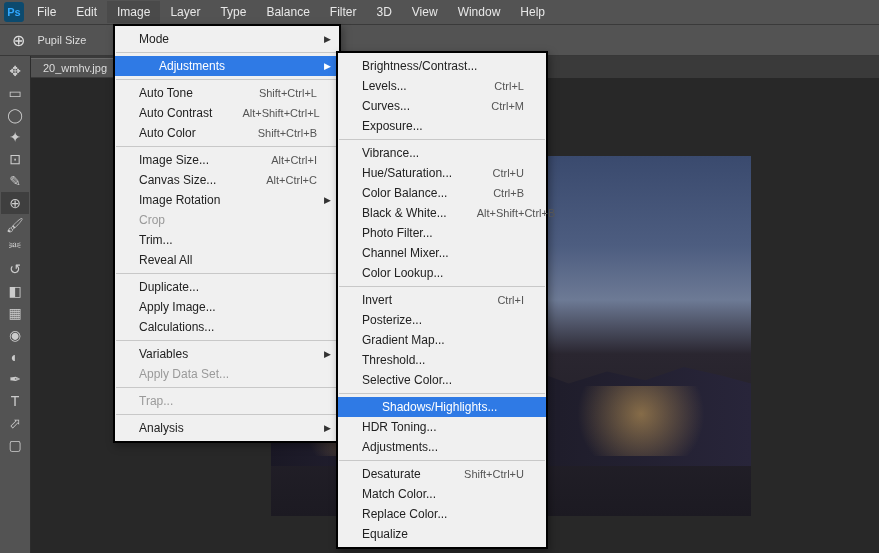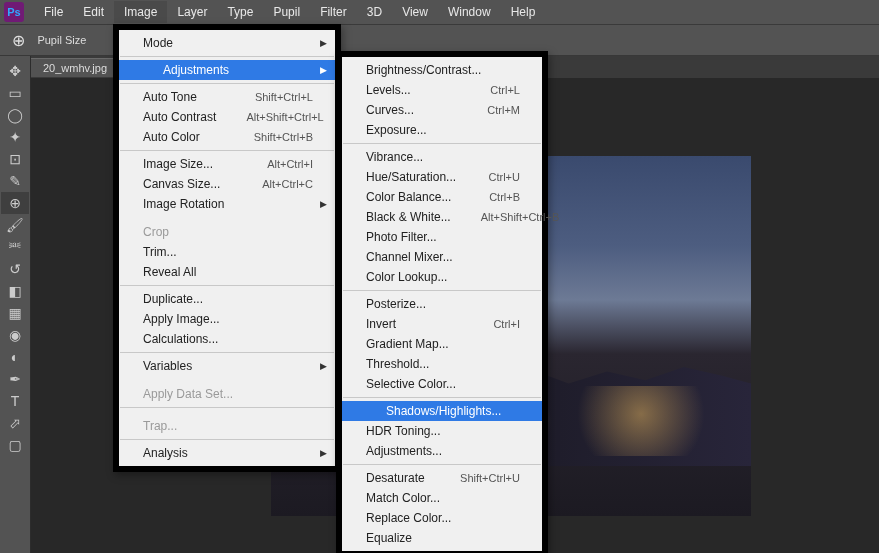--- a/index.html
+++ b/index.html
@@ -1,19 +1,19 @@
 <!DOCTYPE html>
 <html><head>
 <meta charset="utf-8">
 <style>
 * { margin: 0; padding: 0; box-sizing: border-box; font-family: "Segoe UI", Tahoma, sans-serif; }
 body { background: #535353; width: 879px; height: 553px; overflow: hidden; user-select: none; }
 
 .menubar { background: #535353; height: 24px; display: flex; align-items: center; padding-left: 4px; }
-.ps-logo { width: 20px; height: 20px; background: #701a75; color: #31a8ff; font-weight: bold; font-size: 11px; display: flex; align-items: center; justify-content: center; border-radius: 3px; margin-right: 10px; }
+.ps-logo { width: 20px; height: 20px; background: #0c4a6e; color: #31a8ff; font-weight: bold; font-size: 11px; display: flex; align-items: center; justify-content: center; border-radius: 3px; margin-right: 3px; }
 .menu-item { color: #e8e8e8; font-size: 12px; padding: 4px 10px; cursor: default; }
 .menu-item.active { background: #4a4a4a; }
 
 .options-bar { background: #535353; height: 32px; border-top: 1px solid #3a3a3a; border-bottom: 1px solid #383838; display: flex; align-items: center; padding-left: 12px; }
 .tool-icon-small { color: #ddd; font-size: 16px; margin-right: 12px; }
 .opt-label { color: #ddd; font-size: 11px; }
 
 .main-area { display: flex; height: calc(553px - 56px); }
 .toolbar { width: 31px; background: #535353; border-right: 1px solid #2c2c2c; padding-top: 4px; }
 .tool { width: 28px; height: 22px; display: flex; align-items: center; justify-content: center; color: #ccc; font-size: 14px; cursor: default; margin: 0 auto; }
@@ -21,43 +21,43 @@
 
 .canvas-area { flex: 1; background: #282828; position: relative; }
 .tab-bar { height: 22px; background: #3a3a3a; display: flex; align-items: center; }
 .doc-tab { background: #535353; color: #ddd; font-size: 11px; padding: 3px 12px; border-top: 1px solid #6a6a6a; }
 .close-x { margin-left: 6px; color: #aaa; font-size: 10px; }
 
 .photo { position: absolute; left: 240px; top: 100px; width: 480px; height: 360px; background: linear-gradient(to bottom, #3a4a6e 0%, #4d5d80 25%, #6d7a95 40%, #2a2630 55%, #1c1a22 100%); }
 .photo::after { content:""; position:absolute; bottom:60px; left:20px; width:420px; height:70px; background: radial-gradient(circle at 80px 30px, rgba(255,200,100,0.5) 0%, transparent 20%), radial-gradient(circle at 220px 35px, rgba(255,210,120,0.4) 0%, transparent 18%), radial-gradient(circle at 350px 28px, rgba(255,200,100,0.45) 0%, transparent 18%); }
 .buildings { position:absolute; bottom:50px; left:0; right:0; height:110px; background: linear-gradient(to right, #1a1825 0%, #262335 30%, #1f1d2b 60%, #28253a 100%); clip-path: polygon(0 30%, 8% 15%, 14% 25%, 22% 10%, 30% 22%, 38% 8%, 46% 20%, 54% 12%, 62% 25%, 70% 14%, 78% 22%, 86% 10%, 94% 18%, 100% 25%, 100% 100%, 0 100%); }
 
-.dropdown { position: absolute; background: #f0f0f0; border: 6px solid #000000; box-shadow: 2px 3px 8px rgba(0,0,0,0.35); font-size: 12px; color: #222; padding: 3px 0; }
+.dropdown { position: absolute; background: #f0f0f0; border: 2px solid #000000; box-shadow: 2px 3px 8px rgba(0,0,0,0.35); font-size: 12px; color: #222; padding: 3px 0; }
 .dd-item { display: flex; justify-content: space-between; align-items: center; padding: 3px 22px 3px 24px; white-space: nowrap; cursor: default; min-height: 19px; }
 .dd-item.highlight { background: #2f7ae5; color: #fff; padding-left: 44px; }
-.dd-item.disabled { color: #9a9a9a; margin-top: 8px; }
+.dd-item.disabled { color: #9a9a9a; }
 .dd-sep { height: 1px; background: #c8c8c8; margin: 3px 1px; }
 .dd-shortcut { color: #555; font-size: 11px; margin-left: 30px; }
 .dd-arrow { position: absolute; right: 8px; font-size: 9px; color: #333; }
 .dd-item.highlight .dd-arrow { color: #fff; }
 
 #menu-image { left: 113px; top: 24px; width: 228px; }
 #menu-adjust { left: 336px; top: 51px; width: 212px; }
 </style>
 </head>
 <body>
 
 <div class="menubar">
   <div class="ps-logo">Ps</div>
   <div class="menu-item">File</div>
   <div class="menu-item">Edit</div>
   <div class="menu-item active">Image</div>
   <div class="menu-item">Layer</div>
   <div class="menu-item">Type</div>
-  <div class="menu-item">Pupil</div>
+  <div class="menu-item">Balance</div>
   <div class="menu-item">Filter</div>
   <div class="menu-item">3D</div>
   <div class="menu-item">View</div>
   <div class="menu-item">Window</div>
   <div class="menu-item">Help</div>
 </div>
 
 <div class="options-bar">
   <span class="tool-icon-small">⊕</span>
   <span class="opt-label">Pupil Size</span>
@@ -207,27 +207,27 @@
       <span>Photo Filter...</span>
     </div>
   <div class="dd-item">
       <span>Channel Mixer...</span>
     </div>
   <div class="dd-item">
       <span>Color Lookup...</span>
     </div>
   <div class="dd-sep"></div>
   <div class="dd-item">
-      <span>Posterize...</span>
-    </div>
-  <div class="dd-item">
       <span>Invert</span>
       <span class="dd-shortcut">Ctrl+I</span>
     </div>
   <div class="dd-item">
+      <span>Posterize...</span>
+    </div>
+  <div class="dd-item">
       <span>Gradient Map...</span>
     </div>
   <div class="dd-item">
       <span>Threshold...</span>
     </div>
   <div class="dd-item">
       <span>Selective Color...</span>
     </div>
   <div class="dd-sep"></div>
   <div class="dd-item highlight">

